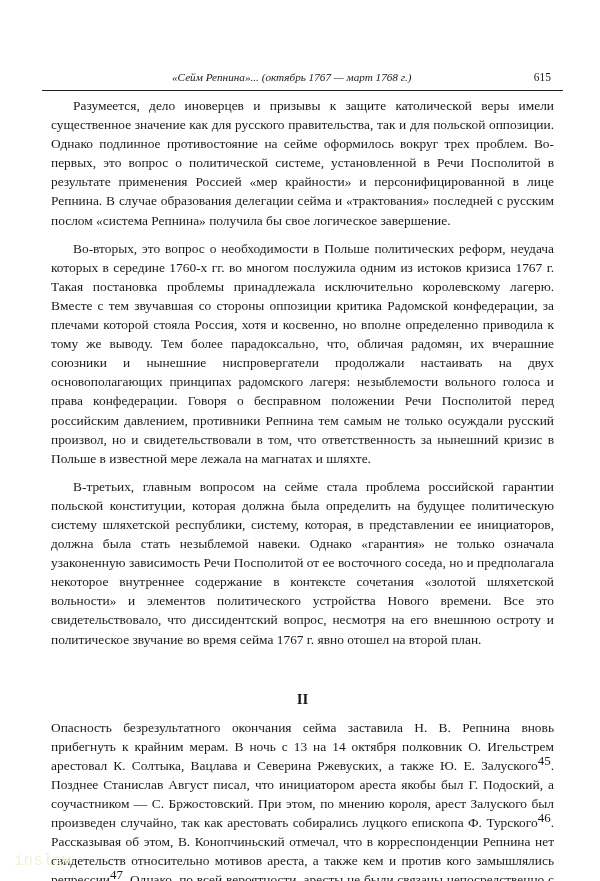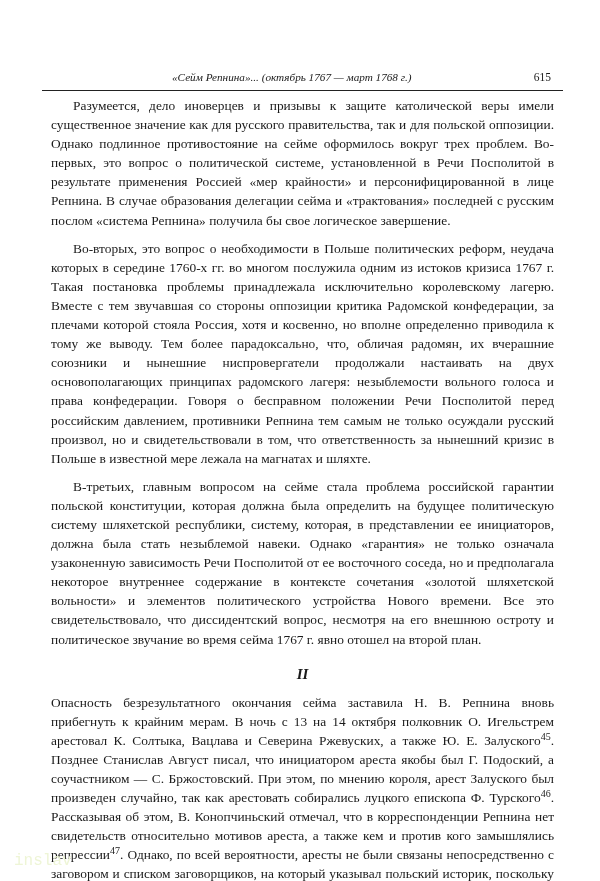--- a/index.html
+++ b/index.html
@@ -20,23 +20,23 @@
       position: absolute; right: 12px; top: 3px; font-size: 11.5px;
     }
     .body-text {
       position: absolute; left: 42px; top: 87px; width: 521px;
       font-size: 13.4px; line-height: 19.1px; text-align: justify;
     }
     .para { margin: 9px; text-indent: 22px; }
     .para.noindent { text-indent: 0; }
     .section-heading {
       text-align: center; font-weight: bold; font-size: 15px;
-      margin: 15px 0 4px 0; line-height: 20px; font-style: italic;
+      margin: 40px 0 4px 0; line-height: 20px;
     }
-    sup { font-size: 10px; line-height: 0; }
+    sup { font-size: 13px; line-height: 0; }
     .watermark {
       position: absolute; left: 14px; top: 852px;
       font-family: Liberation Mono, monospace; font-size: 16px;
       color: #eef5d6;
     }
   </style>
 </head>
 <body>
 
 <div class="header">

